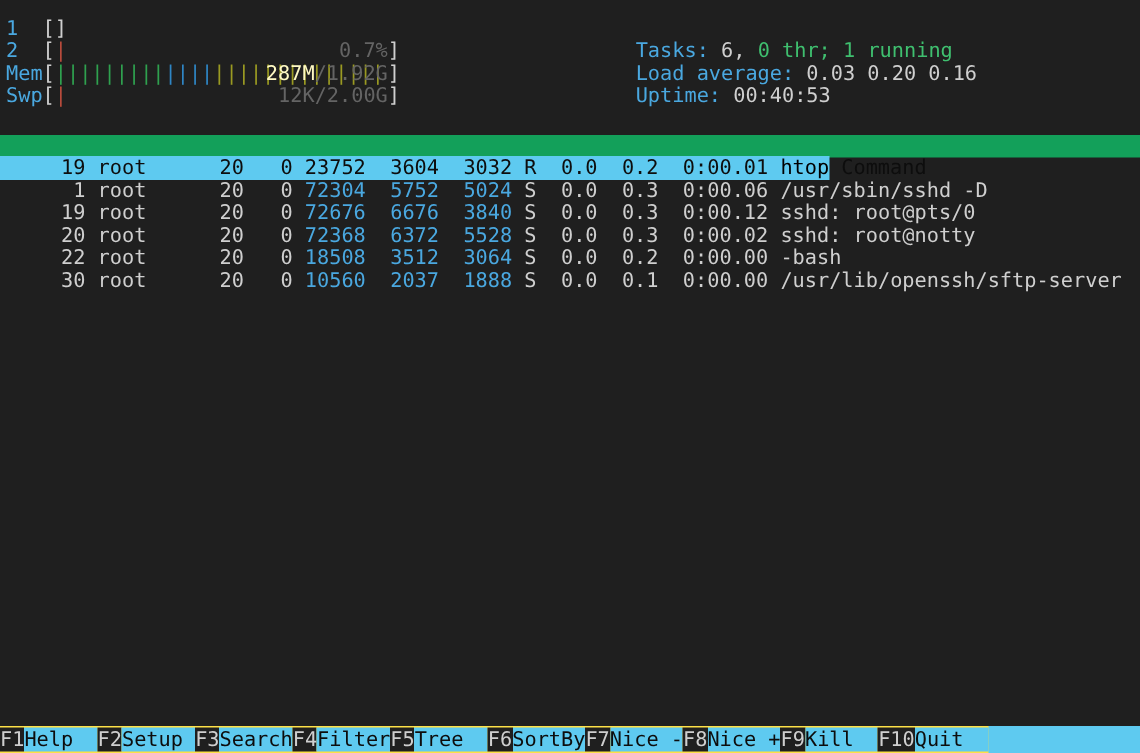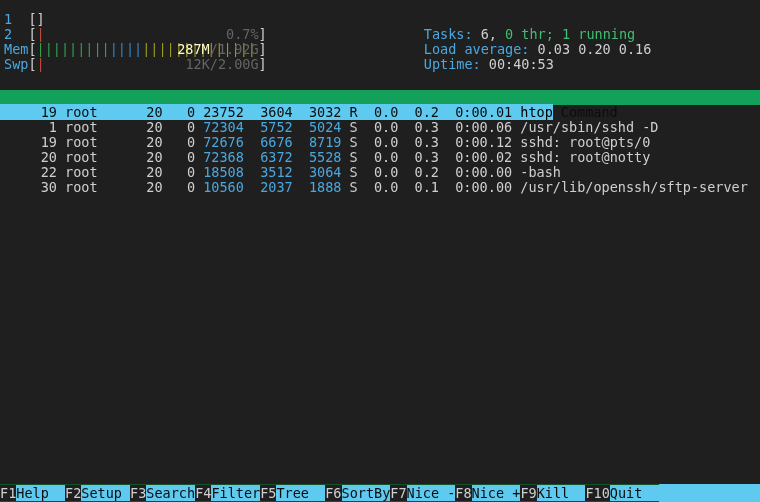--- a/index.html
+++ b/index.html
@@ -138,21 +138,21 @@
   .proc-row.selected .cmd { color: #000000; }
 
   
   .fnbar {
     position: absolute;
     left: 0;
     bottom: 0;
     width: 760px;
     height: 18px;
     line-height: 18px;
-    background: #14532d;
+    background: #fde047;
     white-space: pre;
     font-size: 13.5px;
   }
   .fnbar .fk {
     color: #cfcfcf;
     background: #1f1f1f;
   }
   .fnbar .fl {
     color: #0d0d0d;
     background: #5ecaf0;
@@ -188,21 +188,21 @@
     </div>
   </div>
 
   <div class="proc-header">
     <span>    PID USER      PRI  NI  VIRT   RES   SHR S </span><span class="sortcol">CPU%</span><span> </span><span>MEM%</span><span>   TIME+  Command</span>
   </div>
 
   <div class="proc-list" id="proc-list">
       <div class="proc-row selected"><span class="cells"><span>     19</span><span> root     </span><span> 20</span><span>   0</span><span> </span><span>23752</span><span> </span><span> 3604</span><span> </span><span> 3032</span><span> R</span><span>  0.0</span><span>  0.2</span><span>  0:00.01</span><span class="cmd"> htop</span></span></div>
       <div class="proc-row"><span class="cells"><span>      1</span><span> root     </span><span> 20</span><span>   0</span><span> </span><span class="num">72304</span><span> </span><span class="num"> 5752</span><span> </span><span class="num"> 5024</span><span> S</span><span>  0.0</span><span>  0.3</span><span>  0:00.06</span><span class="cmd"> /usr/sbin/sshd -D</span></span></div>
-      <div class="proc-row"><span class="cells"><span>     19</span><span> root     </span><span> 20</span><span>   0</span><span> </span><span class="num">72676</span><span> </span><span class="num"> 6676</span><span> </span><span class="num"> 8719</span><span> S</span><span>  0.0</span><span>  0.3</span><span>  0:00.12</span><span class="cmd"> sshd: root@pts/0</span></span></div>
+      <div class="proc-row"><span class="cells"><span>     19</span><span> root     </span><span> 20</span><span>   0</span><span> </span><span class="num">72676</span><span> </span><span class="num"> 6676</span><span> </span><span class="num"> 3840</span><span> S</span><span>  0.0</span><span>  0.3</span><span>  0:00.12</span><span class="cmd"> sshd: root@pts/0</span></span></div>
       <div class="proc-row"><span class="cells"><span>     20</span><span> root     </span><span> 20</span><span>   0</span><span> </span><span class="num">72368</span><span> </span><span class="num"> 6372</span><span> </span><span class="num"> 5528</span><span> S</span><span>  0.0</span><span>  0.3</span><span>  0:00.02</span><span class="cmd"> sshd: root@notty</span></span></div>
       <div class="proc-row"><span class="cells"><span>     22</span><span> root     </span><span> 20</span><span>   0</span><span> </span><span class="num">18508</span><span> </span><span class="num"> 3512</span><span> </span><span class="num"> 3064</span><span> S</span><span>  0.0</span><span>  0.2</span><span>  0:00.00</span><span class="cmd"> -bash</span></span></div>
       <div class="proc-row"><span class="cells"><span>     30</span><span> root     </span><span> 20</span><span>   0</span><span> </span><span class="num">10560</span><span> </span><span class="num"> 2037</span><span> </span><span class="num"> 1888</span><span> S</span><span>  0.0</span><span>  0.1</span><span>  0:00.00</span><span class="cmd"> /usr/lib/openssh/sftp-server</span></span></div>
     </div>
 
   <div class="fnbar" id="fnbar"><span class="fk">F1</span><span class="fl">Help  </span><span class="fk">F2</span><span class="fl">Setup </span><span class="fk">F3</span><span class="fl">Search</span><span class="fk">F4</span><span class="fl">Filter</span><span class="fk">F5</span><span class="fl">Tree  </span><span class="fk">F6</span><span class="fl">SortBy</span><span class="fk">F7</span><span class="fl">Nice -</span><span class="fk">F8</span><span class="fl">Nice +</span><span class="fk">F9</span><span class="fl">Kill  </span><span class="fk">F10</span><span class="fl">Quit  </span><span class="tail" style="width: 120px;"></span></div>
 
 </div>
 
 </body></html>

